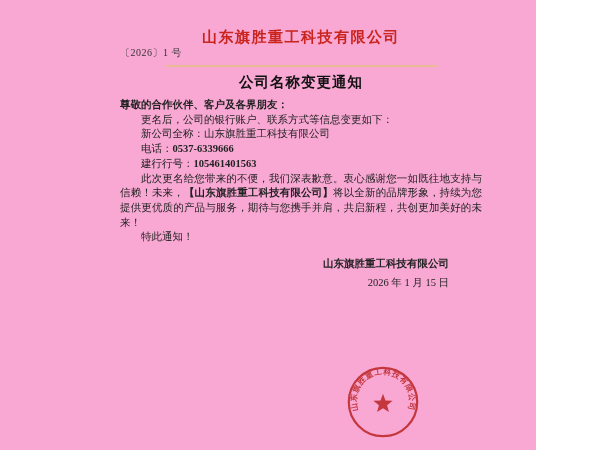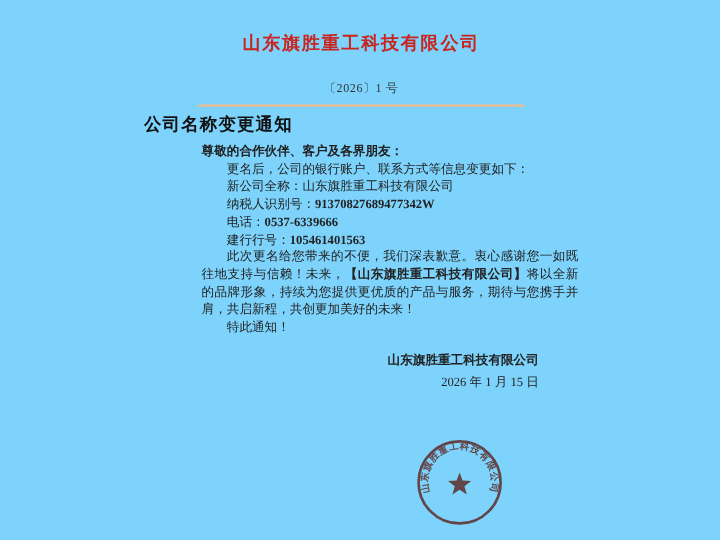--- a/index.html
+++ b/index.html
@@ -1,69 +1,68 @@
 <!DOCTYPE html>
 <html style="--title-red: #c9241d; --rule-color: #e8bb95; --seal-red: #c13b30;"><head>
 <meta charset="utf-8">
 <style>
   * { margin: 0; padding: 0; box-sizing: border-box; }
   html,body { background: #ffffff; }
   .page {
     position: relative;
-    width: 600px;
+    width: 536px;
     height: 450px;
-    background: #7dd3fc;
+    background: #f9a8d4;
     overflow: hidden;
     font-family: "Liberation Serif", "DejaVu Serif", serif;
     color: #1f1f1f;
   }
   .doc {
     position: absolute;
     left: 120px;
     top: 28px;
     width: 362px;
   }
   .org-title {
     text-align: center;
     font-size: 15px;
     line-height: 18px;
     font-weight: bold;
     letter-spacing: 1.5px;
     color: var(--title-red, #c9241d);
   }
   .doc-number {
-    text-align: center;
+    text-align: left;
     font-size: 10px;
     line-height: 14px;
-    margin-top: 22px;
+    margin-top: 0;
     letter-spacing: 0.5px;
     color: #333;
   }
   .rule {
     width: 272px;
     margin: 5px auto 0 auto;
     border: 0;
     border-top: 2px solid var(--rule-color, #e8bb95);
   }
   .notice-title {
-    text-align: left;
+    text-align: center;
     font-size: 14.5px;
     line-height: 20px;
     font-weight: bold;
     margin-top: 5px;
     letter-spacing: 1px;
     color: #111;
   }
   .body {
     margin-top: 6px;
     font-size: 10.5px;
     line-height: 14.7px;
     text-align: justify;
     color: #222;
-    margin-left: 48px;
   }
   .body p { margin: 0; }
   .body p.indent { text-indent: 2em; }
   .b { font-weight: bold; }
   .footer {
     margin-top: 9px;
     text-align: right;
     padding-right: 33px;
     font-size: 10.5px;
     line-height: 19px;
@@ -93,21 +92,20 @@
     <div class="doc-number">〔2026〕1 号</div>
 
     <hr class="rule">
 
     <div class="notice-title">公司名称变更通知</div>
 
     <div class="body">
         <p><span class="b">尊敬的合作伙伴、客户及各界朋友：</span></p>
         <p class="indent"><span>更名后，公司的银行账户、联系方式等信息变更如下：</span></p>
         <p class="indent"><span>新公司全称：山东旗胜重工科技有限公司</span></p>
-        <p class="indent"><span>纳税人识别号：</span><span class="b">91370827689477342W</span></p>
         <p class="indent"><span>电话：</span><span class="b">0537-6339666</span></p>
         <p class="indent"><span>建行行号：</span><span class="b">105461401563</span></p>
         <p class="indent"><span>此次更名给您带来的不便，我们深表歉意。衷心感谢您一如既往地支持与信赖！未来，</span><span class="b">【山东旗胜重工科技有限公司】</span><span>将以全新的品牌形象，持续为您提供更优质的产品与服务，期待与您携手并肩，共启新程，共创更加美好的未来！</span></p>
         <p class="indent"><span>特此通知！</span></p>
       </div>
 
     <div class="footer">
       <div class="sig-company">山东旗胜重工科技有限公司</div>
       <div class="sig-date">2026 年 1 月 15 日</div>
     </div>

